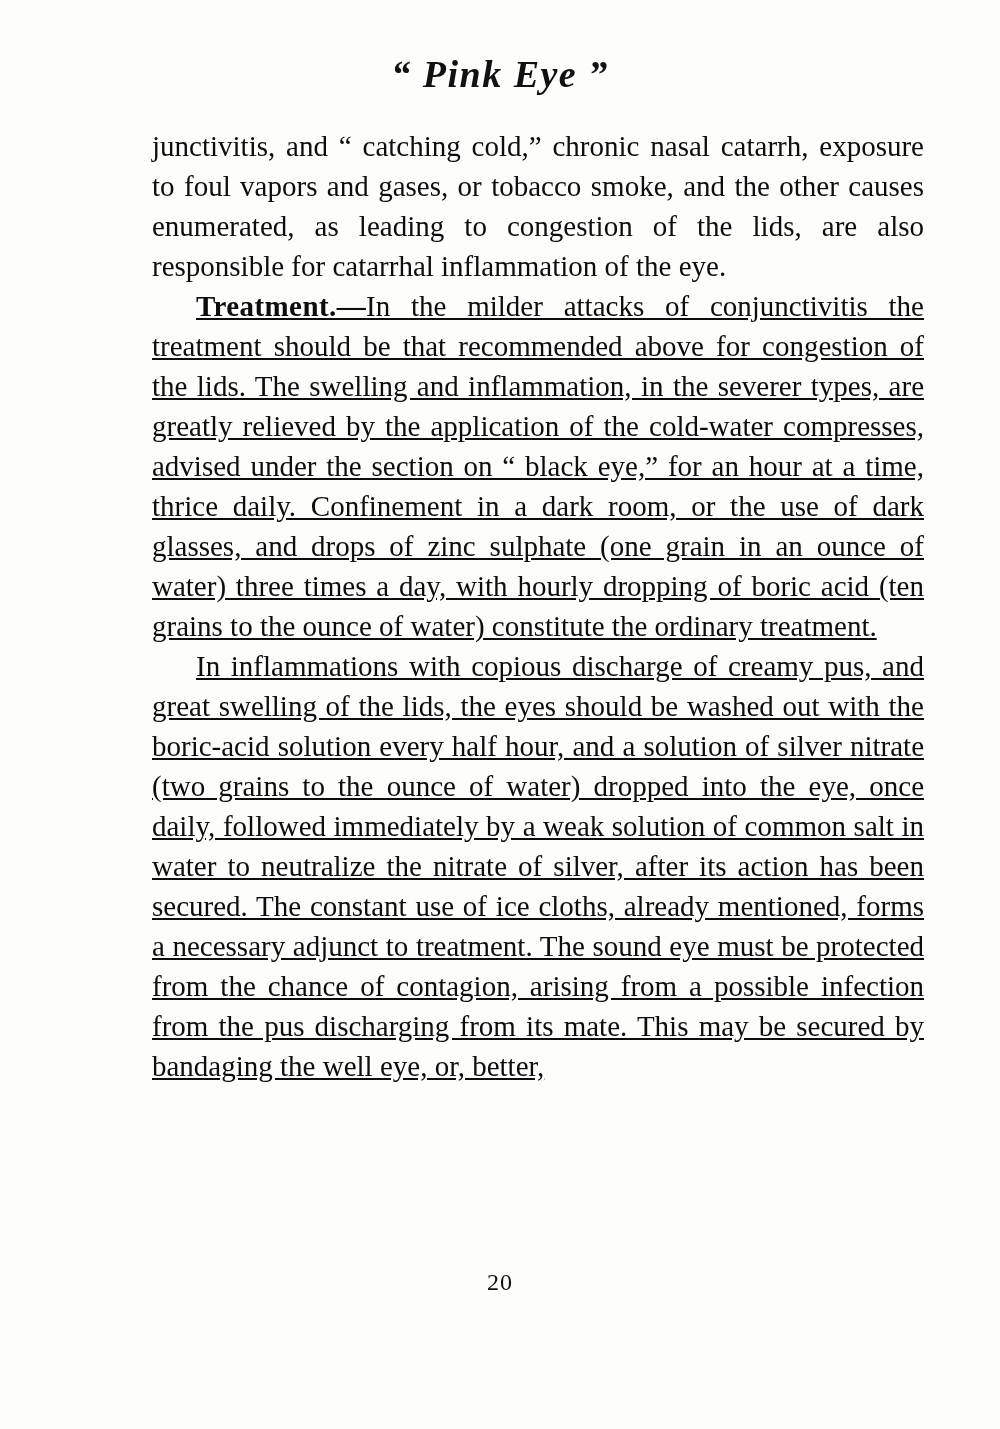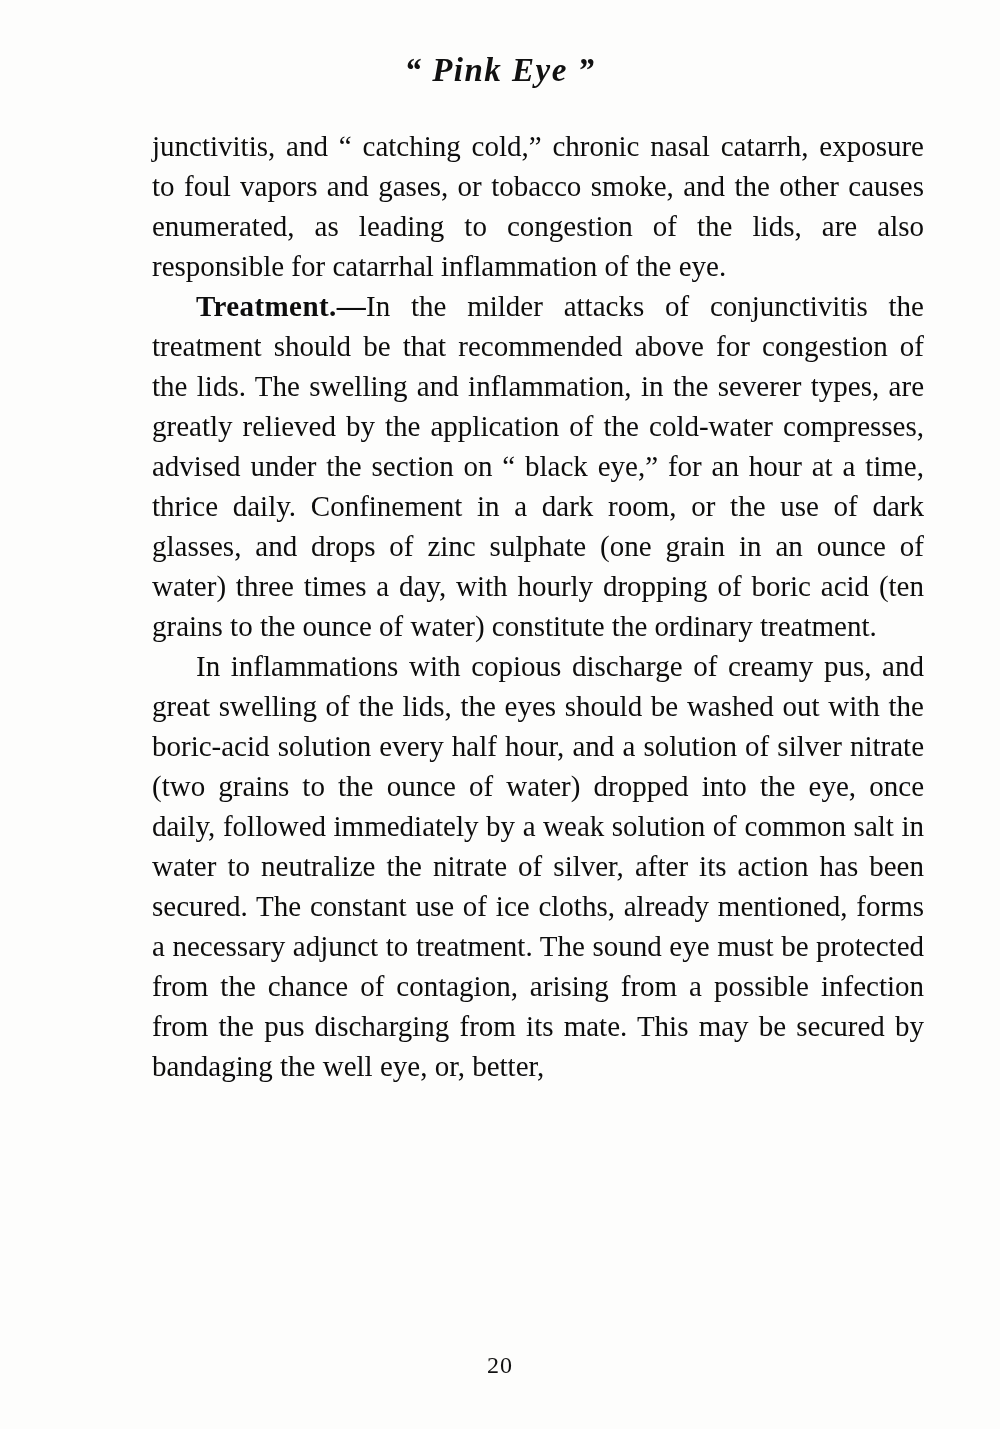--- a/index.html
+++ b/index.html
@@ -22,48 +22,49 @@
     background: #fdfdfc;
   }
   .running-head {
     position: absolute;
     top: 52px;
     left: 0;
     width: 1000px;
     text-align: center;
     font-style: italic;
     font-weight: bold;
-    font-size: 33px;
+    font-size: 38px;
     letter-spacing: 1.5px;
     color: #111;
   }
   .text-block {
     position: absolute;
     top: 126px;
     left: 152px;
     width: 772px;
   }
   p {
     margin: 0;
     font-size: 29px;
     line-height: 40px;
     text-align: justify;
     text-justify: inter-word;
     color: #0d0d0d;
   }
   p.indent {
     text-indent: 44px;
+    text-decoration: underline;
   }
   .runin {
     font-weight: bold;
     letter-spacing: 0.4px;
   }
   .folio {
     position: absolute;
-    top: 1352px;
+    top: 1269px;
     left: 0;
     width: 1000px;
     text-align: center;
     font-size: 24px;
     letter-spacing: 1px;
     color: #111;
   }
 </style>
 </head>
 <body>

